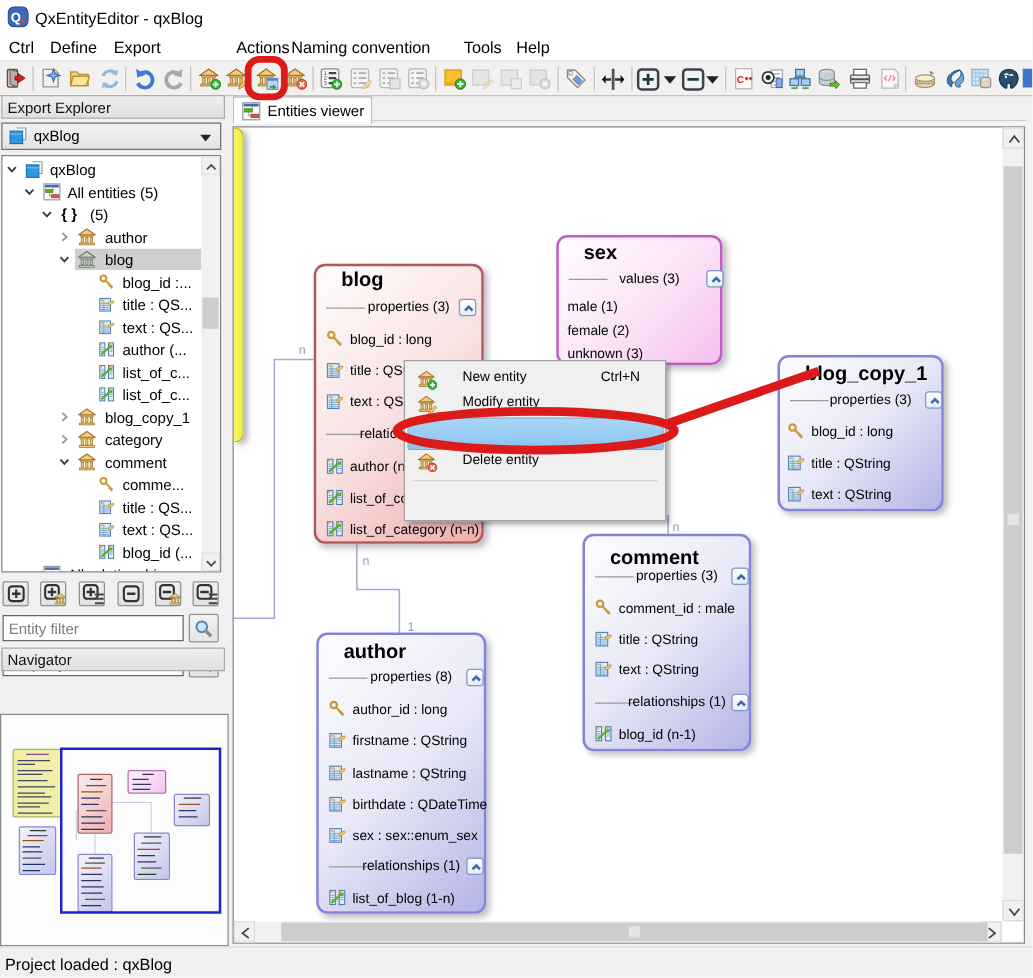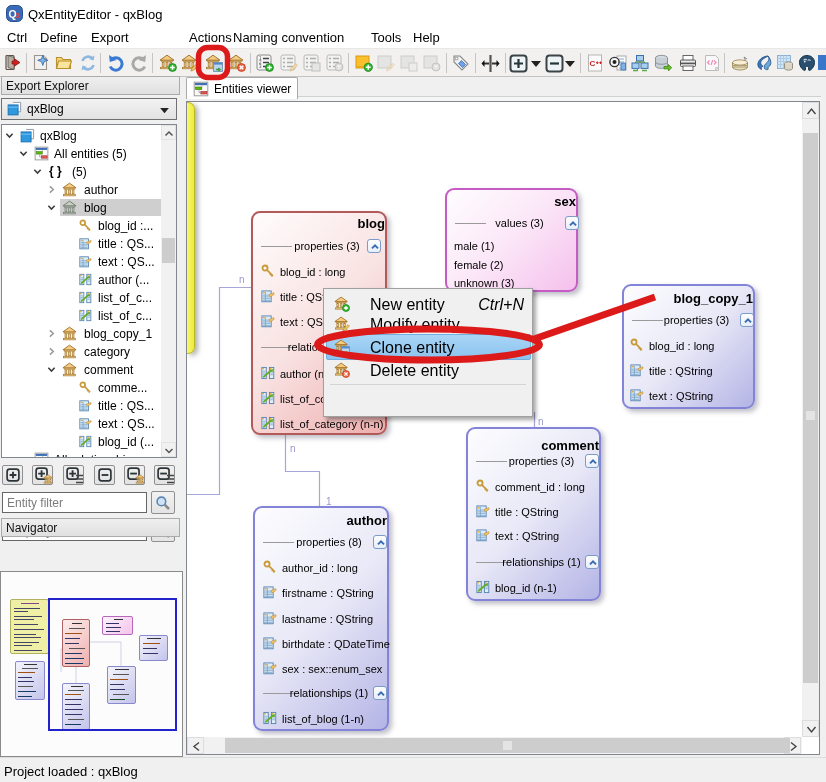--- a/index.html
+++ b/index.html
@@ -27,38 +27,38 @@
 #minimap { left:0; top:571px; width:183px; height:186px; background:#fcfcfc; border:1px solid #8a8a8a; overflow:hidden; }
 .mbox { position:absolute; border-radius:2px; }
 .mdash { position:absolute; height:1px; }
 #statusbar { left:0; top:757px; width:826px; height:25px; background:#f0f0f0; border-top:1px solid #dcdcdc; }
 #statusbar span { position:absolute; left:4px; top:6px; font-size:13px; color:#000; }
 
 #tab { left:186px; top:77px; width:112px; height:22px; background:#ffffff; border:1px solid #a9a9a9; border-bottom:none; border-radius:2px 2px 0 0; }
 #tab .txt { position:absolute; left:27px; top:4px; font-size:12px; }
 #canvas { left:186px; top:101px; width:634px; height:654px; background:#ffffff; border:1px solid #82878f; overflow:hidden; }
 .ebox { position:absolute; border-radius:9px; box-shadow:3px 3px 5px rgba(110,110,130,0.45); }
-.ebox .ti { position:absolute; width:100%; text-align:right; font-size:13px; font-weight:bold; color:#000; }
+.ebox .ti { position:absolute; width:100%; text-align:left; font-size:16px; font-weight:bold; color:#000;padding-left:20px; }
 .erow { position:absolute; height:16px; font-size:11px; color:#000; white-space:nowrap; }
 .erow svg { position:absolute; left:0; top:1px; }
 .erow span { position:absolute; left:19px; top:2.5px; }
 .esec { position:absolute; height:16px; font-size:11px; color:#000; }
 .esec .ln { position:absolute; left:8px; top:8px; width:31px; height:1px; background:#9a9a9a; }
 .esec .tx { position:absolute; left:20px; right:4px; text-align:center; top:2px; }
 .cbtn { position:absolute; width:14px; height:14px; background:linear-gradient(#fdfdfd,#e8eef8); border:1px solid #7b9bc8; border-radius:3px; }
 .cbtn svg { position:absolute; left:1px; top:1px; }
 
 .sb { position:absolute; background:#f1f1f1; }
 .sbb { position:absolute; background:#f1f1f1; border:1px solid #dcdcdc; }
 .sbth { position:absolute; background:#cdcdcd; }
 
 #cmenu { left:323px; top:288px; width:210px; height:129px; background:#f0f0f0; border:1px solid #a0a0a0; box-shadow:3px 3px 4px rgba(0,0,0,0.35); }
-.cmi { position:absolute; left:1px; width:208px; height:22px; font-size:16px; color:#000; }
+.cmi { position:absolute; left:1px; width:208px; height:22px; font-size:11px; color:#000; }
 .cmi .lbl { position:absolute; left:45px; top:3px; }
-.cmi .sc { position:absolute; right:9px; top:3px;font-style:italic; }
+.cmi .sc { position:absolute; right:21px; top:3px; }
 .cmi svg { position:absolute; left:9px; top:3px; }
 #annot { left:0; top:0; width:826px; height:782px; pointer-events:none; z-index:50; }
 </style>
 </head>
 <body>
 <svg width="0" height="0" style="position:absolute">
 <defs>
 <symbol id="bank" viewBox="0 0 16 16">
  <path d="M1 6.2 L8 1.2 L15 6.2 Z" fill="#f4cb80" stroke="#a2752c" stroke-width="1"></path>
  <rect x="2.2" y="6.6" width="11.6" height="1.1" fill="#e7b35d" stroke="#a2752c" stroke-width="0.5"></rect>
@@ -772,21 +772,21 @@
       </div>
  <div class="cbtn" style="left:117px;top:25px">
         <svg width="12" height="12">
           <use href="#collup"></use>
         </svg>
       </div>
  <div class="erow" style="left:8px;top:49px">
         <svg width="14" height="14" viewBox="0 0 16 16">
           <use href="#key"></use>
         </svg>
-        <span>comment_id : long</span>
+        <span>comment_id : male</span>
       </div>
  <div class="erow" style="left:8px;top:74px">
         <svg width="14" height="14" viewBox="0 0 16 16">
           <use href="#prop"></use>
         </svg>
         <span>title : QString</span>
       </div>
  <div class="erow" style="left:8px;top:98px">
         <svg width="14" height="14" viewBox="0 0 16 16">
           <use href="#prop"></use>
@@ -903,27 +903,20 @@
       <span class="sc">Ctrl+N</span>
     </div>
 <div class="cmi" style="top:24px">
       <svg width="16" height="16" viewBox="0 0 18 18">
         <use href="#bank" width="16" height="16"></use>
         <use href="#badgepen" x="9" y="9" width="9" height="9"></use>
       </svg>
       <span class="lbl">Modify entity</span>
     </div>
 <div style="position:absolute;left:2px;top:45px;width:205px;height:26px;background:linear-gradient(#a9d5f7,#8bc3ee);border:1px solid #70aee0;border-radius:2px"></div>
-<div class="cmi" style="top:47px">
-      <svg width="16" height="16" viewBox="0 0 18 18">
-        <use href="#bank" width="16" height="16"></use>
-        <use href="#badgewin" x="8" y="8" width="10" height="10"></use>
-      </svg>
-      <span class="lbl">Clone entity</span>
-    </div>
 <div class="cmi" style="top:69.5px">
       <svg width="16" height="16" viewBox="0 0 18 18">
         <use href="#bank" width="16" height="16"></use>
         <use href="#badgex" x="9" y="9" width="9" height="9"></use>
       </svg>
       <span class="lbl">Delete entity</span>
     </div>
 <div style="position:absolute;left:6px;top:95px;width:196px;height:1px;background:#d4d4d4"></div>
 </div>
 <div class="abs" id="statusbar">

